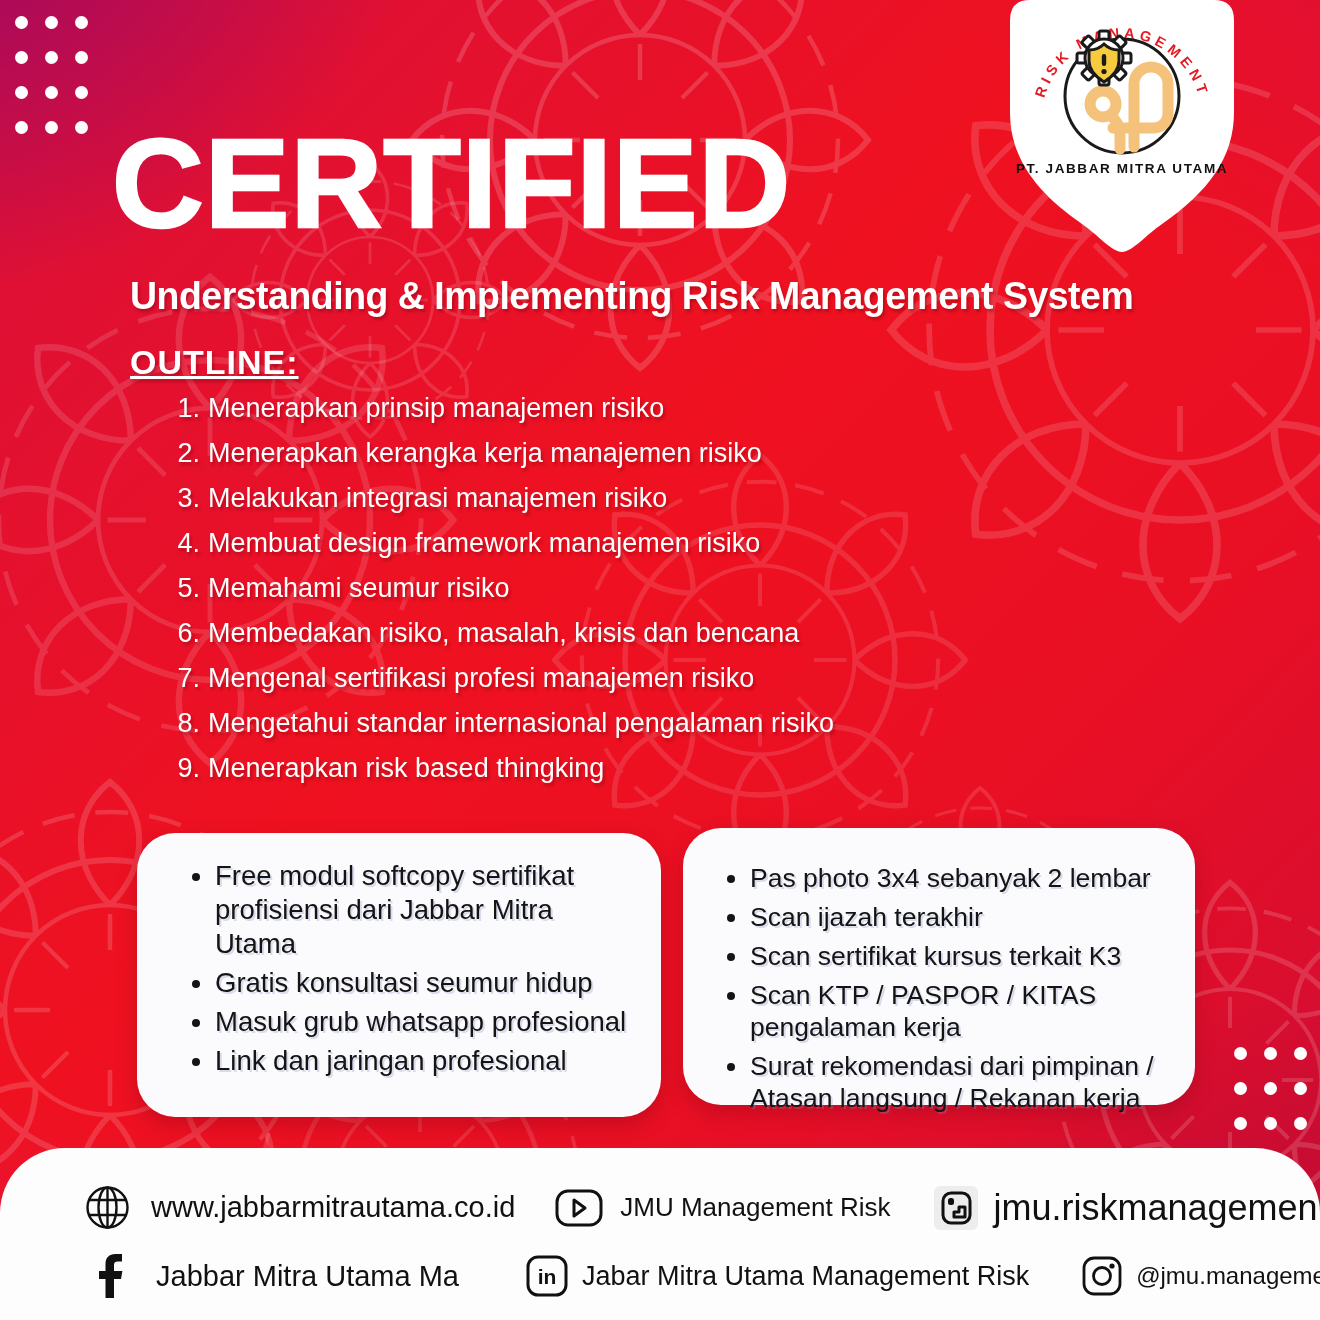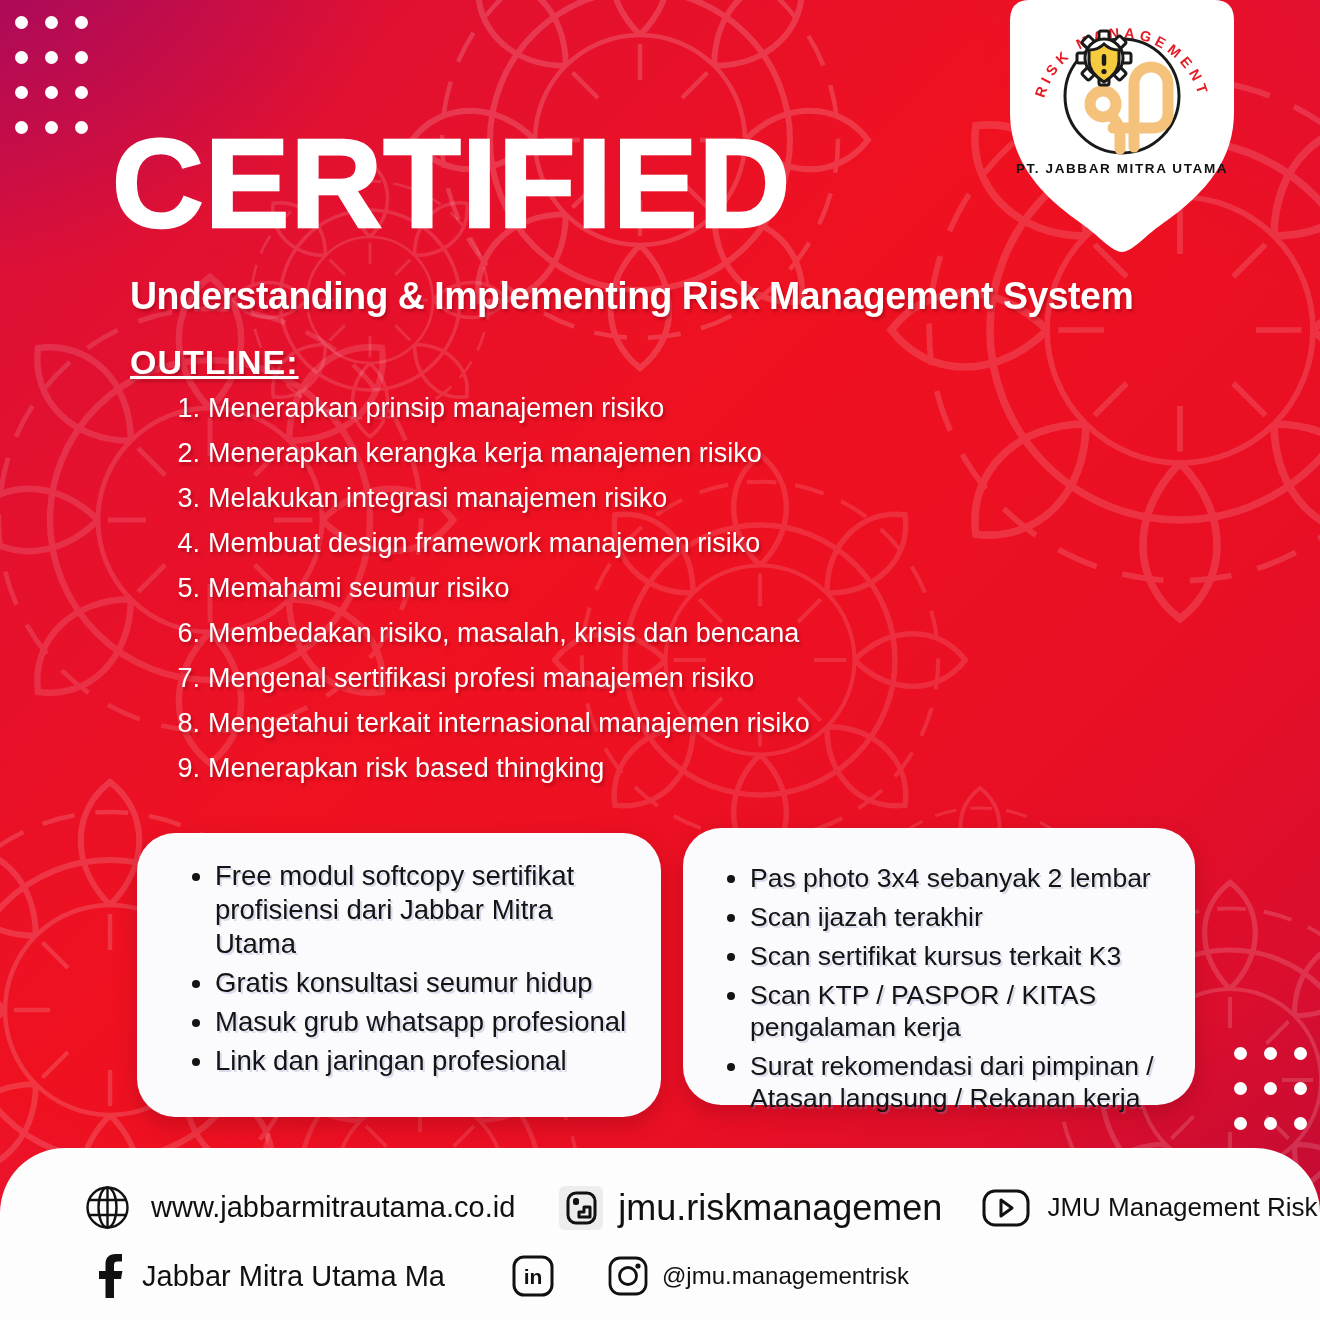--- a/index.html
+++ b/index.html
@@ -162,21 +162,21 @@
   <div class="outline-h">OUTLINE:</div>
 
   <ol class="outline">
     <li>Menerapkan prinsip manajemen risiko</li>
     <li>Menerapkan kerangka kerja manajemen risiko</li>
     <li>Melakukan integrasi manajemen risiko</li>
     <li>Membuat design framework manajemen risiko</li>
     <li>Memahami seumur risiko</li>
     <li>Membedakan risiko, masalah, krisis dan bencana</li>
     <li>Mengenal sertifikasi profesi manajemen risiko</li>
-    <li>Mengetahui terkait internasional manajemen risiko</li>
+    <li>Mengetahui standar internasional pengalaman risiko</li>
     <li>Menerapkan risk based thingking</li>
   </ol>
 
   <div class="card benefits">
     <ul>
       <li>Free modul softcopy sertifikat profisiensi dari Jabbar Mitra Utama</li>
       <li>Gratis konsultasi seumur hidup</li>
       <li>Masuk grub whatsapp profesional</li>
       <li>Link dan jaringan profesional</li>
     </ul>
@@ -197,49 +197,50 @@
       <div class="contact">
         <svg class="ci" width="47" height="47" viewBox="0 0 47 47" fill="none" stroke="#111" stroke-width="2.4">
           <circle cx="23.5" cy="23.5" r="20"></circle>
           <ellipse cx="23.5" cy="23.5" rx="9" ry="20"></ellipse>
           <line x1="23.5" y1="3.5" x2="23.5" y2="43.5"></line>
           <line x1="4.5" y1="16" x2="42.5" y2="16"></line>
           <line x1="4.5" y1="31" x2="42.5" y2="31"></line>
         </svg>
         <span class="ct" style="font-size:29px;margin-left:20px;">www.jabbarmitrautama.co.id</span>
       </div>
+      <div class="contact" style="margin-left:40px;">
+        <svg class="ci" width="48" height="38" viewBox="0 0 48 38" fill="none" stroke="#111">
+          <rect x="2" y="2" width="44" height="34" rx="11" stroke-width="3"></rect>
+          <path d="M 19,11 L 30,19 L 19,27 Z" stroke-width="3" stroke-linejoin="round"></path>
+        </svg>
+        <span class="ct" style="font-size:26px;margin-left:17px;">JMU Management Risk</span>
+      </div>
       <div class="contact" style="margin-left:44px;">
         <svg class="ci" width="44" height="44" viewBox="0 0 44 44">
           <rect x="0" y="0" width="44" height="44" rx="6" fill="#ededed"></rect>
           <rect x="9" y="7" width="27" height="30" rx="8" fill="none" stroke="#111" stroke-width="3"></rect>
           <rect x="14" y="12" width="6" height="7" rx="2.5" fill="#111"></rect>
           <path d="M 20,31 v-5 h5 v-5 h6 v10 z" fill="none" stroke="#111" stroke-width="3" stroke-linejoin="round"></path>
         </svg>
         <span class="ct" style="font-size:36px;margin-left:15px;">jmu.riskmanagemen</span>
       </div>
-      <div class="contact" style="margin-left:40px;">
-        <svg class="ci" width="48" height="38" viewBox="0 0 48 38" fill="none" stroke="#111">
-          <rect x="2" y="2" width="44" height="34" rx="11" stroke-width="3"></rect>
-          <path d="M 19,11 L 30,19 L 19,27 Z" stroke-width="3" stroke-linejoin="round"></path>
-        </svg>
-        <span class="ct" style="font-size:26px;margin-left:17px;">JMU Management Risk</span>
-      </div>
     </div>
     <div class="frow r2">
       <div class="contact" style="margin-left:14px;">
         <svg class="ci" width="26" height="46" viewBox="0 0 26 46">
           <path d="M24,1 h-6.5 C11,1 7.5,4.8 7.5,11 v7 H1 v8 h6.5 v19 h8.5 v-19 h7 l1.4,-8 H16 v-6 c0,-2.3 1.2,-3.4 3.6,-3.4 H24 Z" fill="#111"></path>
         </svg>
-        <span class="ct" style="font-size:29px;margin-left:18px;">Jabbar Mitra Utama Ma</span>
+        <span class="ct" style="font-size:29px;margin-left:32px;">Jabbar Mitra Utama Ma</span>
       </div>
       <div class="contact" style="margin-left:66px;">
         <svg class="ci" width="44" height="44" viewBox="0 0 44 44">
           <rect x="3" y="3" width="38" height="38" rx="10" fill="none" stroke="#111" stroke-width="3"></rect>
           <text x="22" y="30" text-anchor="middle" font-size="21" font-weight="bold" fill="#111" font-family="Liberation Sans, sans-serif">in</text>
         </svg>
+        <span class="ct" style="font-size:27px;margin-left:13px;">Jabar Mitra Utama Management Risk</span>
       </div>
       <div class="contact" style="margin-left:52px;">
         <svg class="ci" width="42" height="42" viewBox="0 0 42 42">
           <rect x="3" y="3" width="36" height="36" rx="10" fill="none" stroke="#111" stroke-width="2.8"></rect>
           <circle cx="21" cy="21" r="8.5" fill="none" stroke="#111" stroke-width="2.8"></circle>
           <circle cx="31" cy="11" r="2.6" fill="#111"></circle>
         </svg>
         <span class="ct" style="font-size:24px;margin-left:13px;">@jmu.managementrisk</span>
       </div>
     </div>

